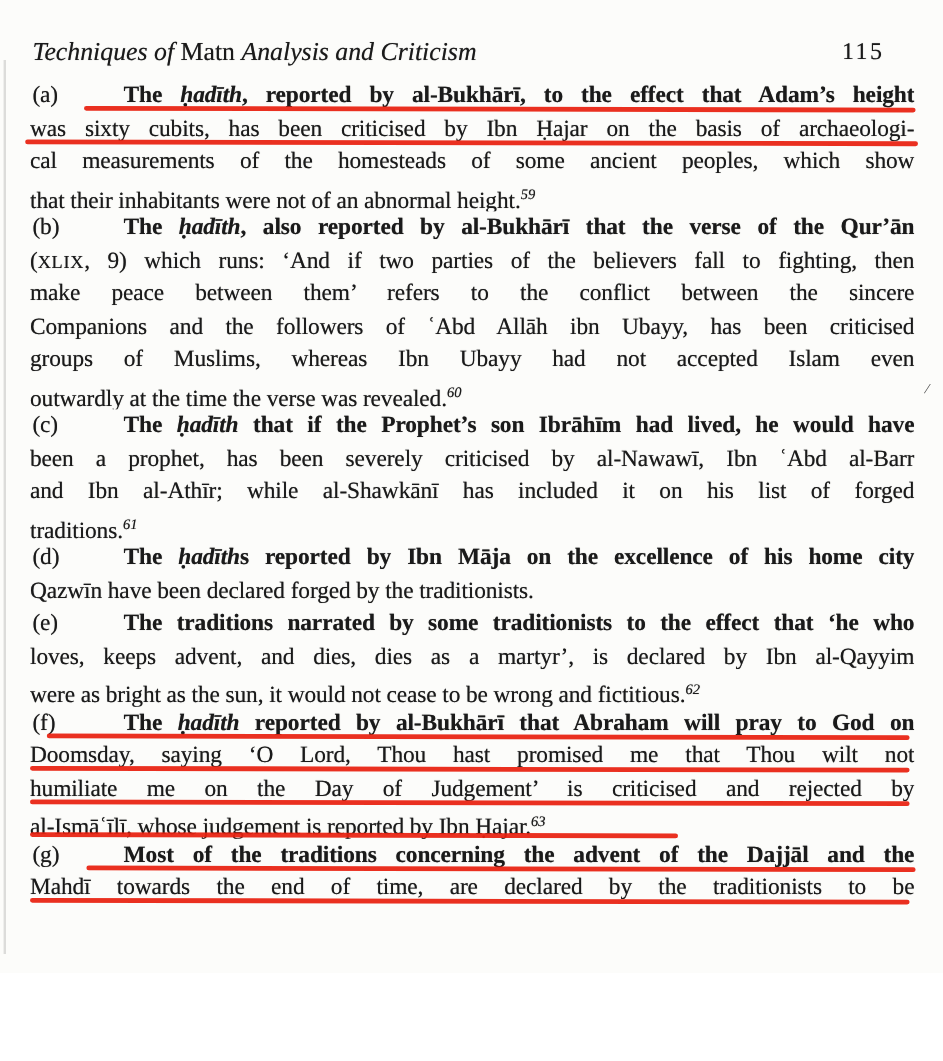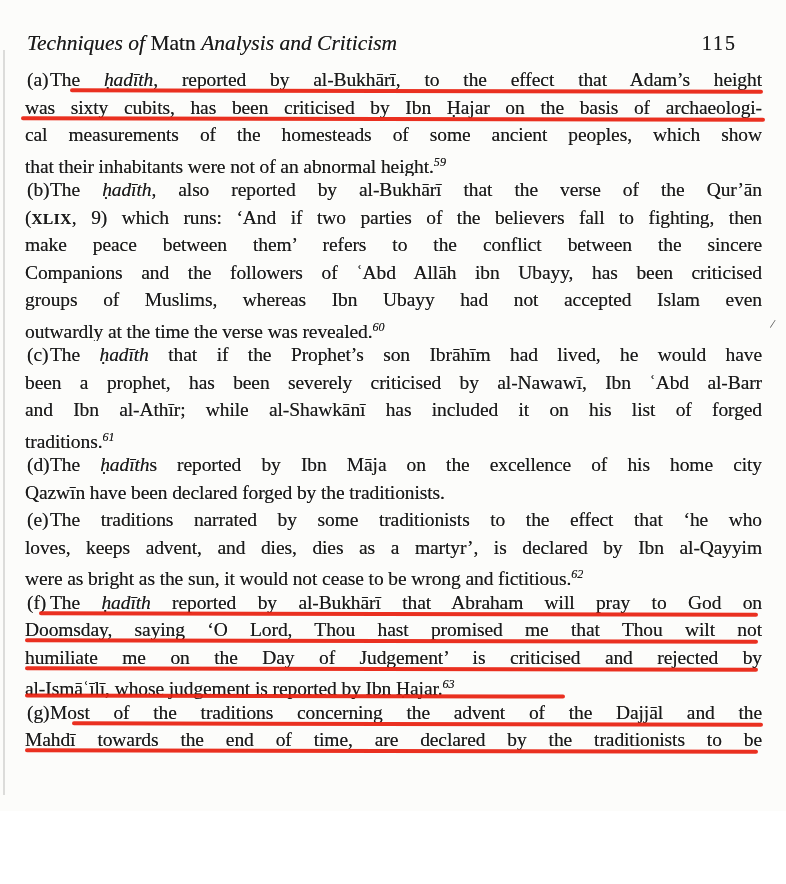--- a/index.html
+++ b/index.html
@@ -26,27 +26,27 @@
     position:absolute; left:25px; right:24px; top:66px;
     font-size:19.5px; letter-spacing:-0.1px;
   }
   .line { position:relative; height:27.5px; }
   .line .txt {
     display:block; height:27.5px; line-height:27.5px; overflow:hidden;
     text-align:justify; text-align-last:justify;
     text-shadow:0 0 0.6px rgba(25,25,25,0.65);
   }
   .line.last .txt { text-align:left; text-align-last:left; }
-  .line.first .txt { margin-left:25px; }
+  .line.first .txt { margin-left:78px;font-weight:bold; }
   .plabel {
     position:absolute; left:2px; top:0; line-height:27.5px;
     text-shadow:0 0 0.6px rgba(25,25,25,0.65);
   }
   .i  { font-style:italic; }
-  .sc { text-transform:uppercase; font-size:0.78em; letter-spacing:0.6px;font-weight:bold; }
+  .sc { text-transform:uppercase; font-size:0.78em; letter-spacing:0.6px; }
   .sup{ font-style:italic; font-size:0.62em; vertical-align:7px; letter-spacing:0;margin-top:36px; }
   .redline {
     position:absolute; bottom:0.5px; height:3.6px; border-radius:2px;
     opacity:0.93; transform:rotate(0.12deg);
   }
   .footer-mark {
     position:absolute; left:370px; top:853px; font-size:14px; color:#141414;
   }
   .artifact-slash {
     position:absolute; right:11px; top:316px; font-size:13px; color:#3a3a3a;

